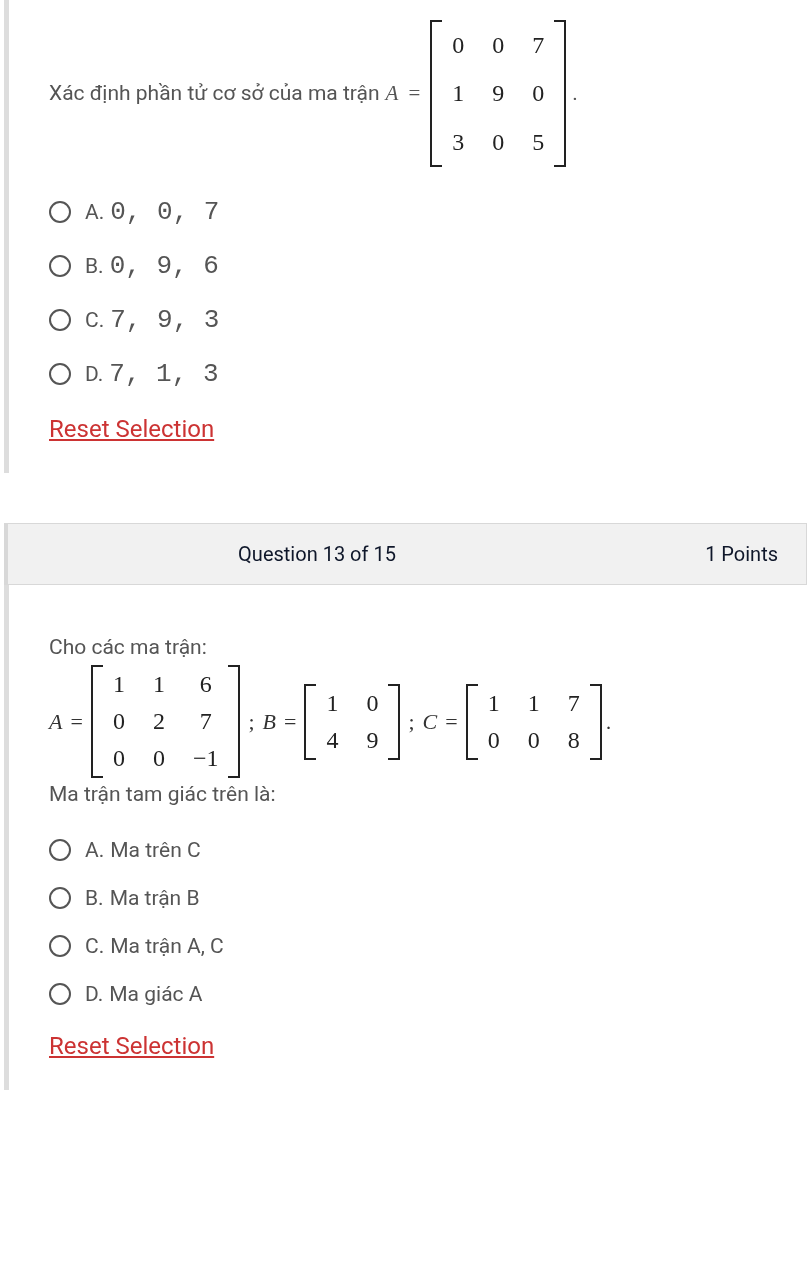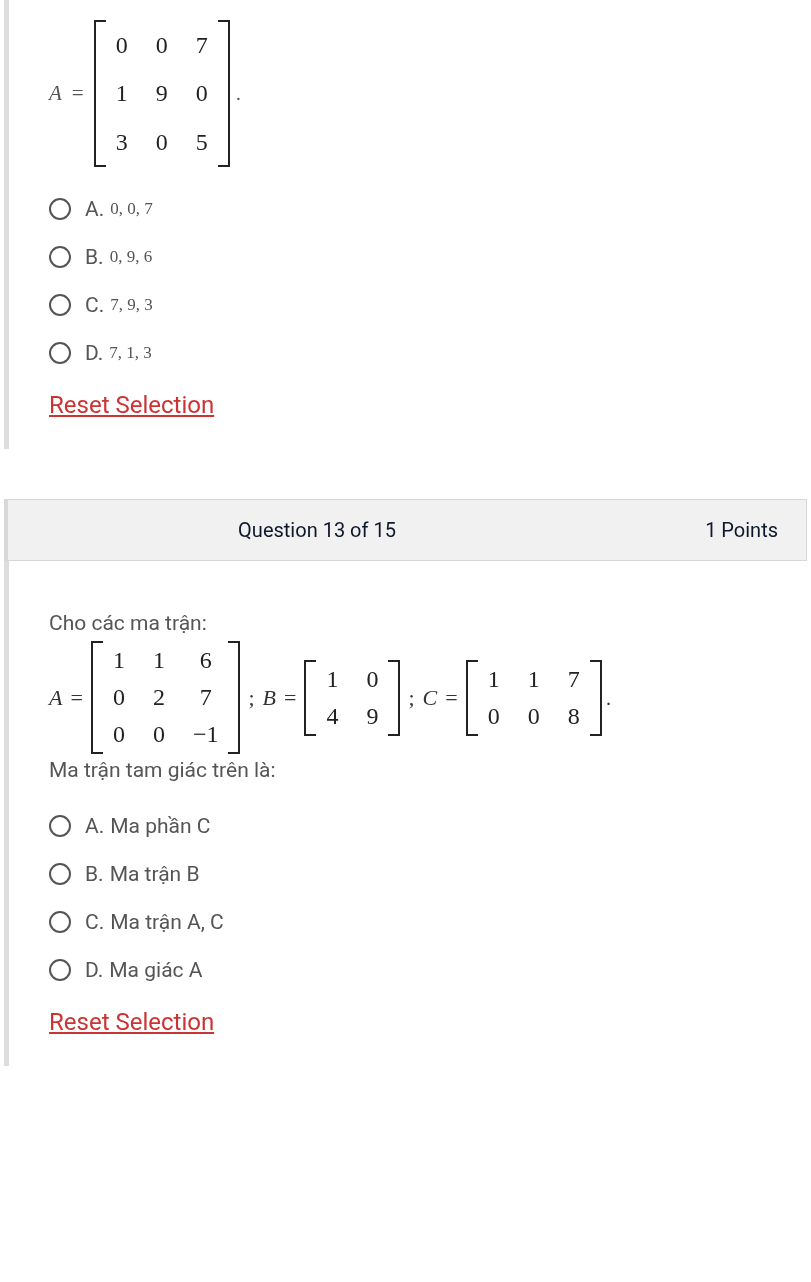--- a/index.html
+++ b/index.html
@@ -71,22 +71,22 @@
     border-radius: 50%;
     flex-shrink: 0;
     background: #fff;
   }
   .option-label {
     display: inline-flex;
     align-items: center;
     gap: 6px;
   }
   .option-math {
-    font-family: Liberation Serif, serif;
-    font-size: 17px;
+    font-family: Liberation Mono, monospace;
+    font-size: 26px;
   }
   .reset-link {
     display: inline-block;
     margin-top: 14px;
     color: #cc3333;
     text-decoration: underline;
     font-size: 24px;
     cursor: pointer;
   }
   .question-header {
@@ -123,20 +123,21 @@
     color: #555;
     margin-top: 2px;
     margin-bottom: 20px;
   }
 </style>
 </head>
 <body>
 
 <div class="question-block left-bar">
   <div class="prompt">
+    <span>Xác định phần tử cơ sở của ma trận </span>
     <span class="math-var">A</span>
     <span class="eq">=</span>
     <span class="matrix-wrap">
       <span class="bracket left"></span>
       <span class="matrix m3x3">
         <span>0</span>
           <span>0</span>
           <span>7</span>
         <span>1</span>
           <span>9</span>
@@ -241,21 +242,21 @@
     <span>.</span>
   </div>
 
   <div class="sub-prompt">Ma trận tam giác trên là:</div>
 
   <div class="option-list">
     <div class="option">
       <span class="radio"></span>
       <span class="option-label">
         <span>A.</span>
-        <span>Ma phần C</span>
+        <span>Ma trên C</span>
       </span>
     </div>
     <div class="option">
       <span class="radio"></span>
       <span class="option-label">
         <span>B.</span>
         <span>Ma trận B</span>
       </span>
     </div>
     <div class="option">

